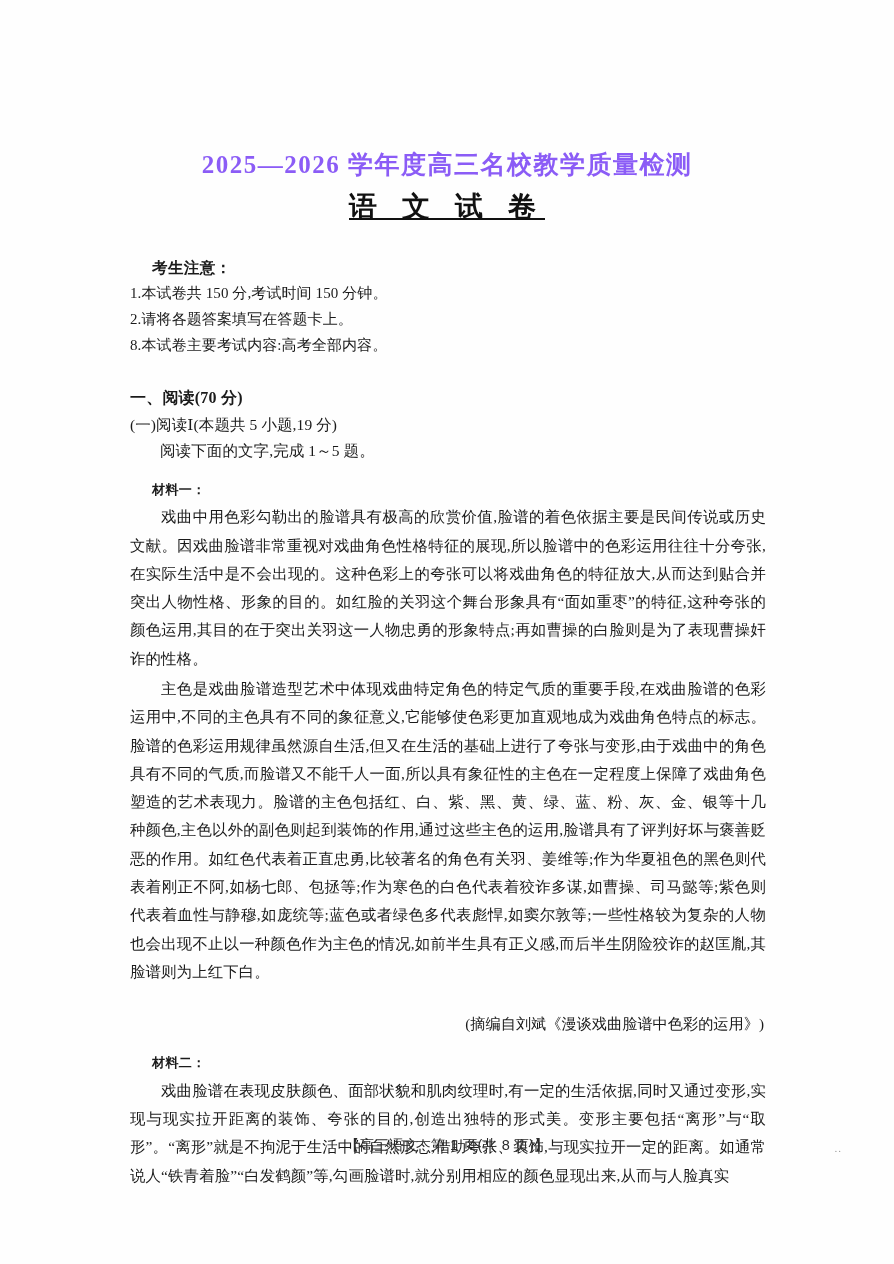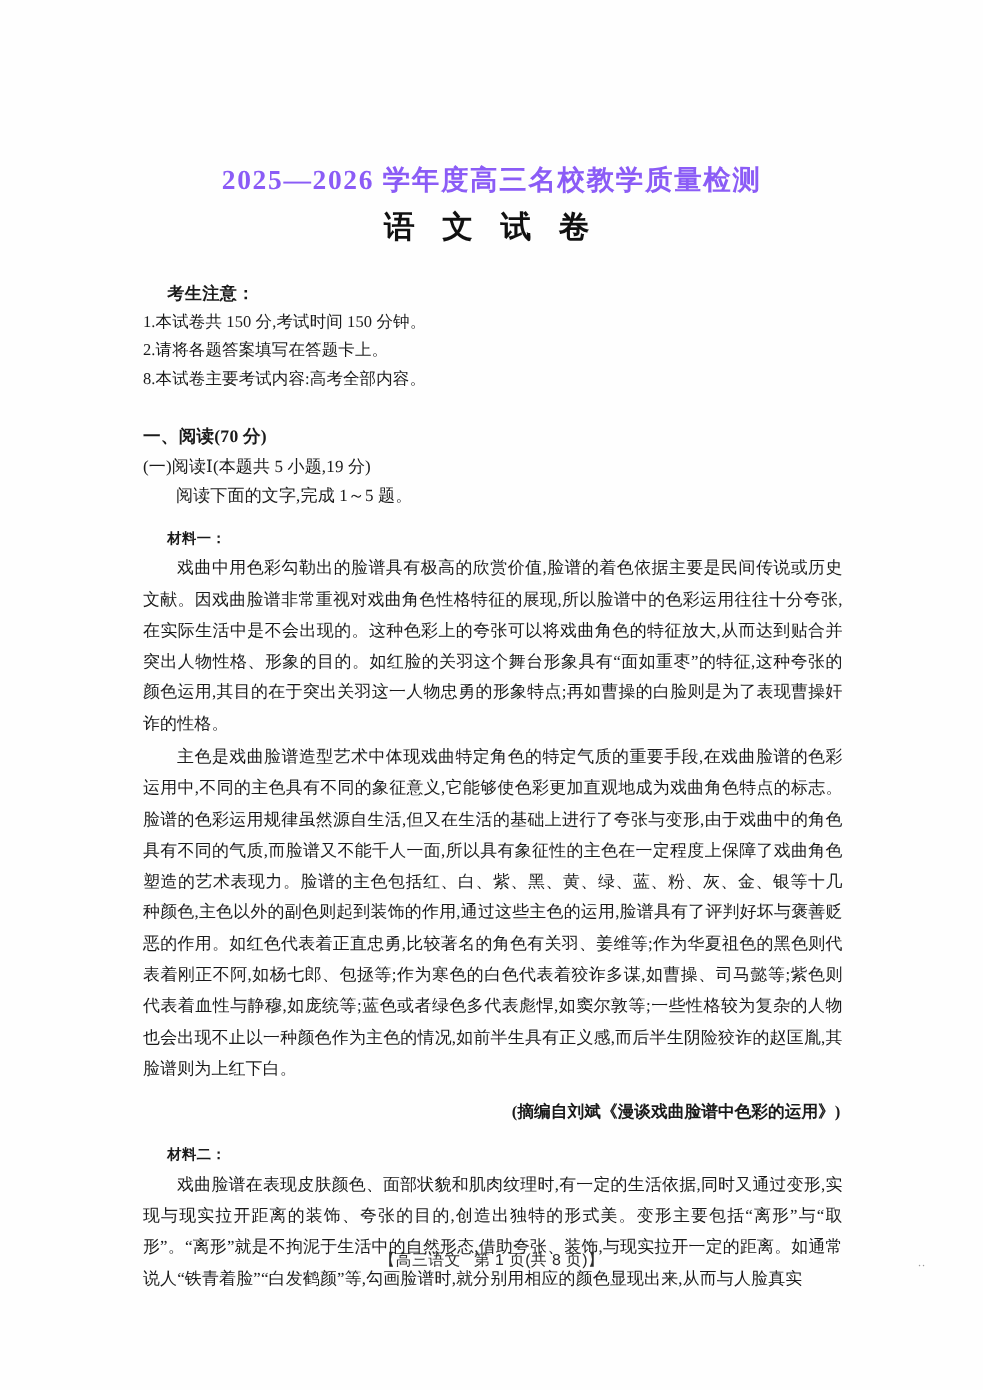--- a/index.html
+++ b/index.html
@@ -40,20 +40,21 @@
     color: #8b5cf6;
     font-family: "Liberation Serif", "DejaVu Serif", serif;
   }
   .title-sub {
     font-size: 28px;
     font-weight: bold;
     letter-spacing: 9px;
     margin-top: 7px;
     line-height: 1.3;
     color: #111111;
+    text-decoration: underline;
   }
 
   
   .body-col {
     margin: 0 auto;
     width: 636px;
     padding-left: 2px;
   }
 
   .notice {
@@ -106,23 +107,22 @@
     text-justify: inter-ideograph;
     text-indent: 31px;
     margin: 2px 0 0 0;
     letter-spacing: 0.15px;
     word-break: break-all;
   }
   .source {
     font-size: 15.2px;
     line-height: 28px;
     text-align: right;
-    margin-top: 11px;
+    margin-top: 24px;
     padding-right: 2px;
-    font-weight: bold;
   }
 
   
   .footer {
     position: absolute;
     left: 0;
     right: 0;
     top: 1136px;
     text-align: center;
   }

